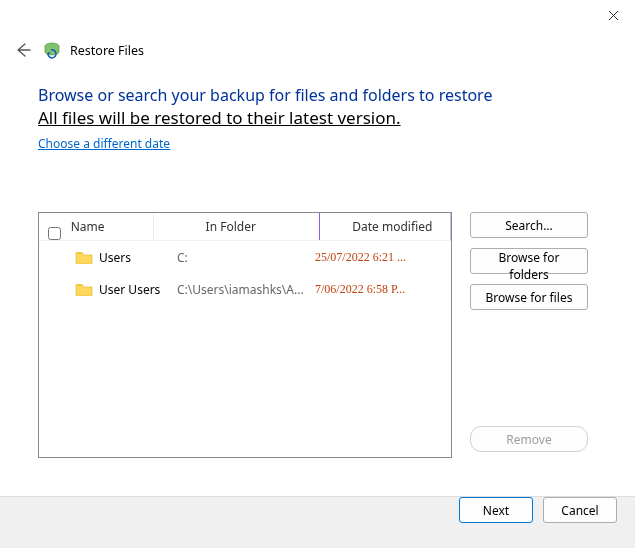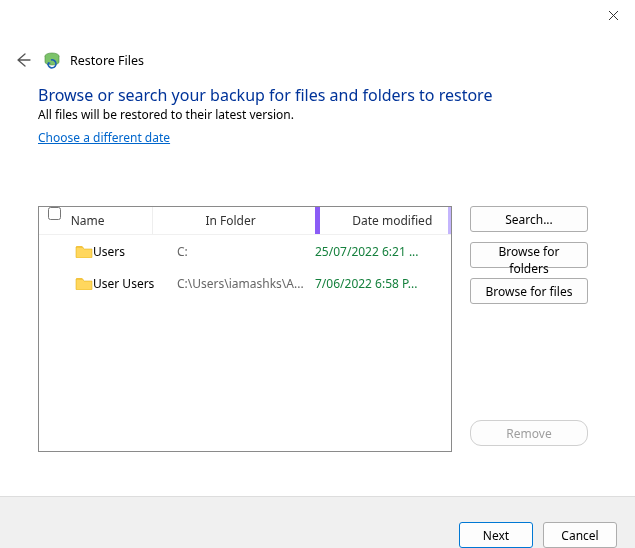--- a/index.html
+++ b/index.html
@@ -23,21 +23,21 @@
       width: 44px;
       height: 30px;
       display: flex;
       align-items: center;
       justify-content: center;
       color: #555;
       cursor: pointer;
     }
     .header-row {
       position: absolute;
-      top: 48px;
+      top: 38px;
       left: 10px;
       display: flex;
       align-items: center;
       gap: 8px;
     }
     .back-arrow {
       width: 24px;
       height: 24px;
       display: flex;
       align-items: center;
@@ -58,23 +58,24 @@
       top: 84px;
       left: 38px;
       right: 30px;
     }
     .heading {
       color: #003399;
       font-size: 16px;
       font-weight: 400;
     }
     .subtext {
-      font-size: 12px;
+      font-size: 17px;
       color: #000;
       margin-bottom: 2px;
+      text-decoration: underline;
     }
     .link {
       font-size: 12px;
       color: #0066cc;
       text-decoration: underline;
       cursor: pointer;
       display: inline-block;
       margin-bottom: 60px;
     }
     .main-area {
@@ -84,40 +85,40 @@
     .file-list {
       border: 1px solid #8a8a8a;
       width: 414px;
       height: 246px;
       background: #fff;
       overflow: hidden;
     }
     .list-header {
       display: flex;
       height: 28px;
-      align-items: flex-start;
+      align-items: flex-end;
       border-bottom: 1px solid #f0f0f0;
       font-size: 12px;
       color: #333;
     }
     .col-check { width: 36px; display:flex; justify-content:center; }
     .col-name  { width: 94px; padding-left:0; border-right:1px solid #eee; height:100%; display:flex; align-items:center;}
-    .col-folder{ width: 138px; padding-left:8px; border-right:5px solid #8b5cf6; height:100%; display:flex; align-items:center;margin-left:44px;}
-    .col-date  { width: 120px; padding-left:8px; border-right:3px solid #c4b5fd; height:100%; display:flex; align-items:center;margin-left:24px;}
+    .col-folder{ width: 138px; padding-left:8px; border-right:1px solid #8b5cf6; height:100%; display:flex; align-items:center;margin-left:44px;}
+    .col-date  { width: 120px; padding-left:8px; border-right:1px solid #c4b5fd; height:100%; display:flex; align-items:center;margin-left:24px;}
     .list-row {
       display: flex;
       height: 32px;
       align-items: center;
       font-size: 12px;
       color: #000;
     }
     .row-check { width: 36px; }
-    .row-name  { width: 94px; display:flex; align-items:center; white-space:nowrap; overflow:hidden; text-overflow:ellipsis; }
+    .row-name  { width: 94px; display:flex; align-items:center; gap:6px; white-space:nowrap; overflow:hidden; text-overflow:ellipsis; }
     .row-folder{ width: 138px; padding-left:8px; color:#666; white-space:nowrap; overflow:hidden; text-overflow:ellipsis; }
-    .row-date  { width: 120px; padding-left:8px; color:#15803d; white-space:nowrap; overflow:hidden; text-overflow:ellipsis; }
+    .row-date  { width: 120px; padding-left:8px; color:#c2410c; white-space:nowrap; overflow:hidden; text-overflow:ellipsis;font-family:Liberation Serif, serif; }
     .folder-ico { width:18px; height:14px; flex-shrink:0; }
     .side-buttons {
       display: flex;
       flex-direction: column;
       width: 118px;
     }
     .btn {
       height: 26px;
       font-size: 12px;
       border: 1px solid #adadad;
@@ -138,21 +139,21 @@
     .spacer { flex: 0 0 106px; }
     .footer {
       position: absolute;
       bottom: 0;
       left: 0;
       right: 0;
       height: 52px;
       background: #f0f0f0;
       border-top: 1px solid #ddd;
       display: flex;
-      align-items: flex-end;
+      align-items: flex-start;
       justify-content: flex-end;
       padding-right: 18px;
       gap: 10px;
     }
     .footer .btn { width: 74px; }
     .footer .btn.primary { border-color:#0078d4; }
     input[type="checkbox"]{ width:13px; height:13px; margin:0;}
   </style>
 </head>
 <body>

